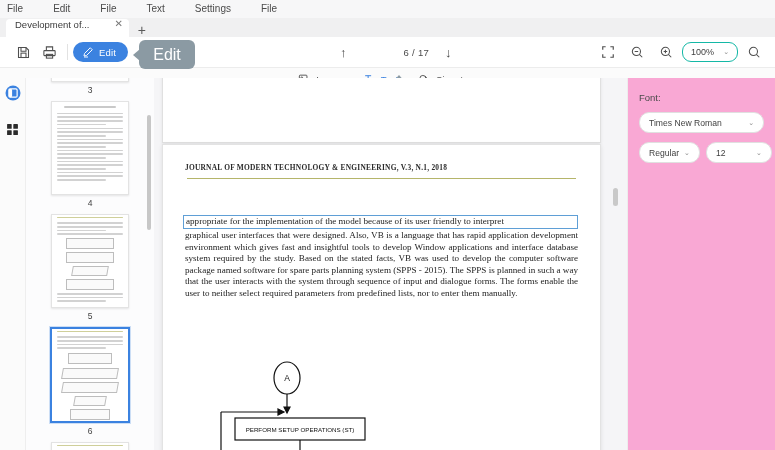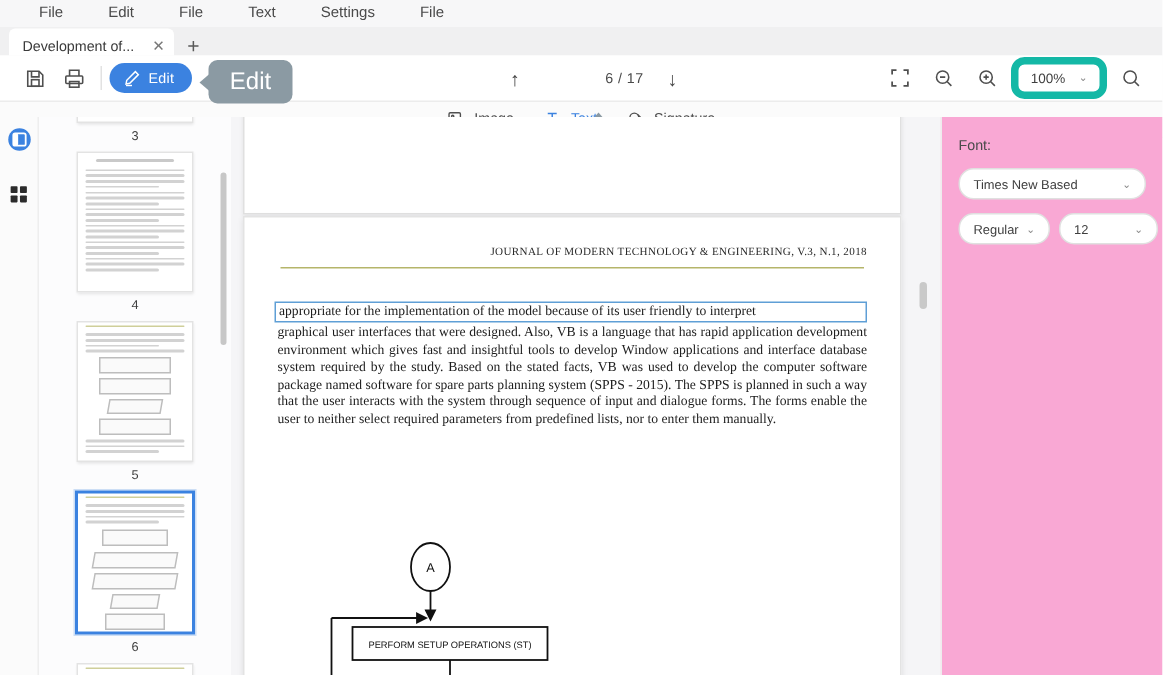--- a/index.html
+++ b/index.html
@@ -5,46 +5,46 @@
   html,body{margin:0;padding:0;}
   body{
     width:775px;height:450px;overflow:hidden;
     font-family:"Liberation Sans",sans-serif;
     background:#ffffff;color:#3c3c3c;
     -webkit-font-smoothing:antialiased;
   }
   .app{position:relative;width:775px;height:450px;overflow:hidden;background:#fdfdfd;}
 
   
-  .menubar{height:18px;background:#f7f7f8;display:flex;padding-left:26px;gap:0;}
+  .menubar{height:18px;background:#f7f7f8;display:flex;padding-left:7px;gap:0;}
   .menubar .mi{font-size:10px;color:#4a4a4a;padding:0 14px 0 0;margin-right:16px;line-height:18px;white-space:nowrap;}
 
   
   .tabbar{height:19px;background:#f0f0f1;display:flex;align-items:flex-end;padding-left:6px;position:relative;}
-  .tab{height:18px;background:#ffffff;border-radius:4px 4px 0 0;display:flex;align-items:flex-end;
-       padding:0 6px 0 9px;gap:12px;font-size:9.5px;color:#3a3a3a;max-width:112px;}
+  .tab{height:18px;background:#ffffff;border-radius:4px 4px 0 0;display:flex;align-items:flex-start;
+       padding:0 6px 0 9px;gap:25px;font-size:9.5px;color:#3a3a3a;max-width:112px;}
   .tab .ttl{white-space:nowrap;overflow:hidden;text-overflow:ellipsis;}
   .tab .x{font-size:10px;color:#777;line-height:1;}
   .newtab{font-size:14px;color:#5a5a5a;margin-left:9px;margin-bottom:0px;line-height:14px;}
 
   
   .toolbar{height:30px;background:#ffffff;border-bottom:1px solid #ececec;display:flex;align-items:center;position:relative;}
   .tbl{display:flex;align-items:center;gap:0;padding-left:10px;}
   .ticon{width:26px;height:26px;display:flex;align-items:center;justify-content:center;color:#4f4f4f;}
   .divider{width:1px;height:16px;background:#e2e2e2;margin:0 5px;}
   .editbtn{display:flex;align-items:center;gap:5px;height:20px;padding:0 12px 0 9px;
            background:#3b82e0;border-radius:10px;color:#fff;font-size:10px;}
   .editbtn .lbl{font-size:9.5px;letter-spacing:.2px;}
 
   .pagenav{position:absolute;left:340px;top:0;height:30px;display:flex;align-items:center;gap:16px;}
   .pagenav .arw{font-size:13px;color:#444;}
   .pagenav .cnt{font-size:9.5px;color:#4a4a4a;letter-spacing:.3px;margin-left:41px;}
 
   .tbr{position:absolute;right:8px;top:0;height:30px;display:flex;align-items:center;gap:3px;}
-  .zoomsel{display:flex;align-items:center;gap:4px;height:18px;padding:0 8px;border:5px solid #14b8a6;
+  .zoomsel{display:flex;align-items:center;gap:4px;height:18px;padding:0 8px;border:1px solid #14b8a6;
            border-radius:9px;font-size:9px;color:#3f3f3f;background:#fff;}
 
   
   .subbar{height:23px;background:#fbfbfb;border-bottom:1px solid #ececec;display:flex;align-items:center;justify-content:center;gap:20px;position:relative;}
   .subitem{display:flex;align-items:center;gap:5px;font-size:9.5px;color:#4a4a4a;}
   .subitem.active{color:#3b82e0;}
 
   
   .tip{position:absolute;background:#8b9aa3;color:#fff;border-radius:6px;
        display:flex;align-items:center;justify-content:center;font-weight:400;}
@@ -79,24 +79,24 @@
   .tdia{border:1px solid #bdbdbd;height:8px;margin:3px 20px;background:#fafafa;transform:skewX(-10deg);}
   .thumbscroll{position:absolute;right:3px;top:0;width:4px;height:100%;}
   .thumbscroll .thmb{position:absolute;left:0;top:37px;width:4px;height:115px;background:#c7c7c7;border-radius:2px;}
 
   
   .viewer{flex:1;background:#f5f5f7;position:relative;overflow:hidden;}
   .prevpage{position:absolute;left:8px;top:-62px;right:26px;height:125px;background:#fff;
             border:1px solid #e0e0e0;box-shadow:0 1px 3px rgba(0,0,0,.08);}
   .page{position:absolute;left:8px;top:66px;right:26px;bottom:-160px;background:#fff;
         border:1px solid #e3e3e3;box-shadow:0 1px 4px rgba(0,0,0,.10);padding:18px 22px 0;}
-  .jhead{text-align:right;font-family:"Liberation Serif",serif;font-size:7.4px;color:#2a2a2a;letter-spacing:.25px;}
+  .jhead{text-align:left;font-family:"Liberation Serif",serif;font-size:7.4px;color:#2a2a2a;letter-spacing:.25px;font-weight:bold;}
   .jrule{height:1.4px;background:#b5b56a;margin:6px 2px 0;}
   .ptext{font-family:"Liberation Serif",serif;font-size:9.1px;line-height:11.6px;color:#1c1c1c;
-         text-align:justify;margin-top:22px;}
+         text-align:justify;margin-top:36px;}
   .selline{display:block;border:1px solid #5f9fd6;background:#fff;padding:0 2px;margin:0 0 1px -2px;}
   .vscroll{position:absolute;right:9px;top:0;width:5px;height:100%;}
   .vscroll .thmb{position:absolute;left:0;top:110px;width:5px;height:18px;background:#c9c9c9;border-radius:3px;}
 
   
   .flow{position:absolute;left:0;right:0;top:215px;height:175px;}
   .fsvg{display:block;margin:0 auto;}
 
   
   .rpanel{width:125px;background:#f9a8d4;border-left:1px solid #ededed;padding:14px 11px 0;}
@@ -382,21 +382,21 @@
       </div>
 
       <div class="vscroll">
         <div class="thmb"></div>
       </div>
     </div>
 
     <div class="rpanel">
       <div class="flabel">Font:</div>
       <div class="fsel">
-        <span>Times New Based</span>
+        <span>Times New Roman</span>
         <span class="chev">⌄</span>
       </div>
       <div class="frow">
         <div class="fsel">
           <span>Regular</span>
           <span class="chev">⌄</span>
         </div>
         <div class="fsel sz">
           <span>12</span>
           <span class="chev">⌄</span>

